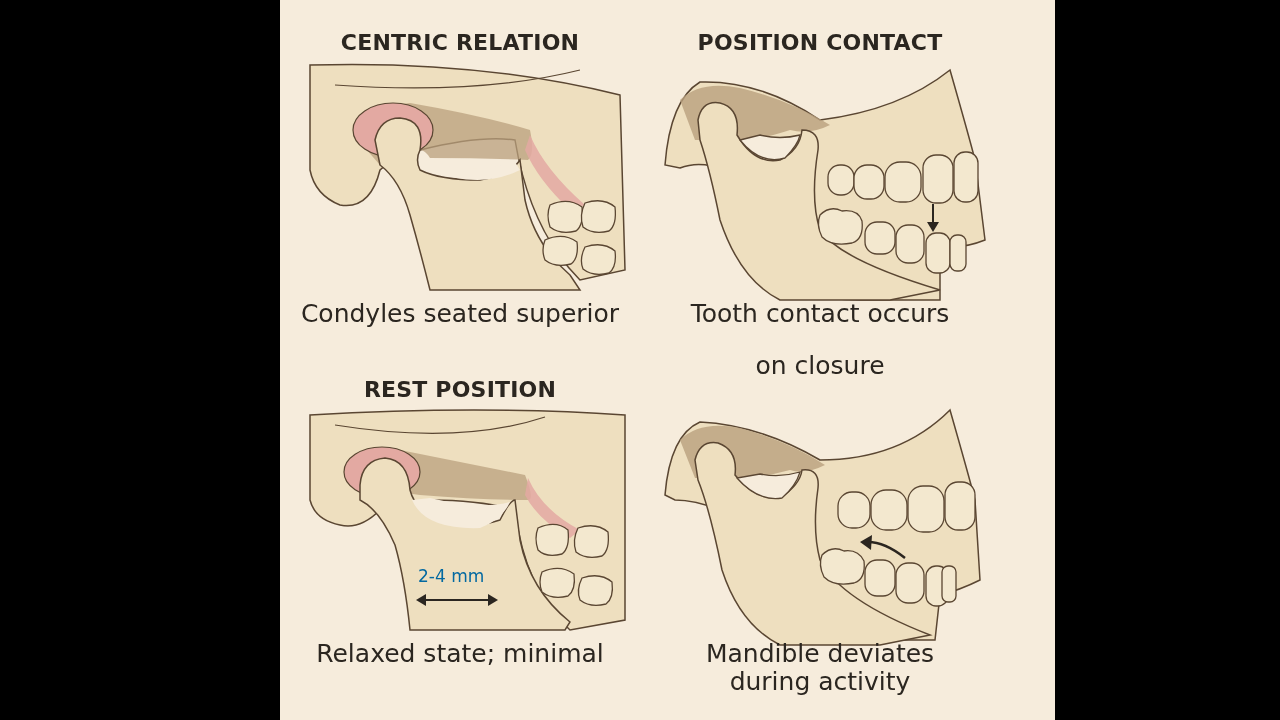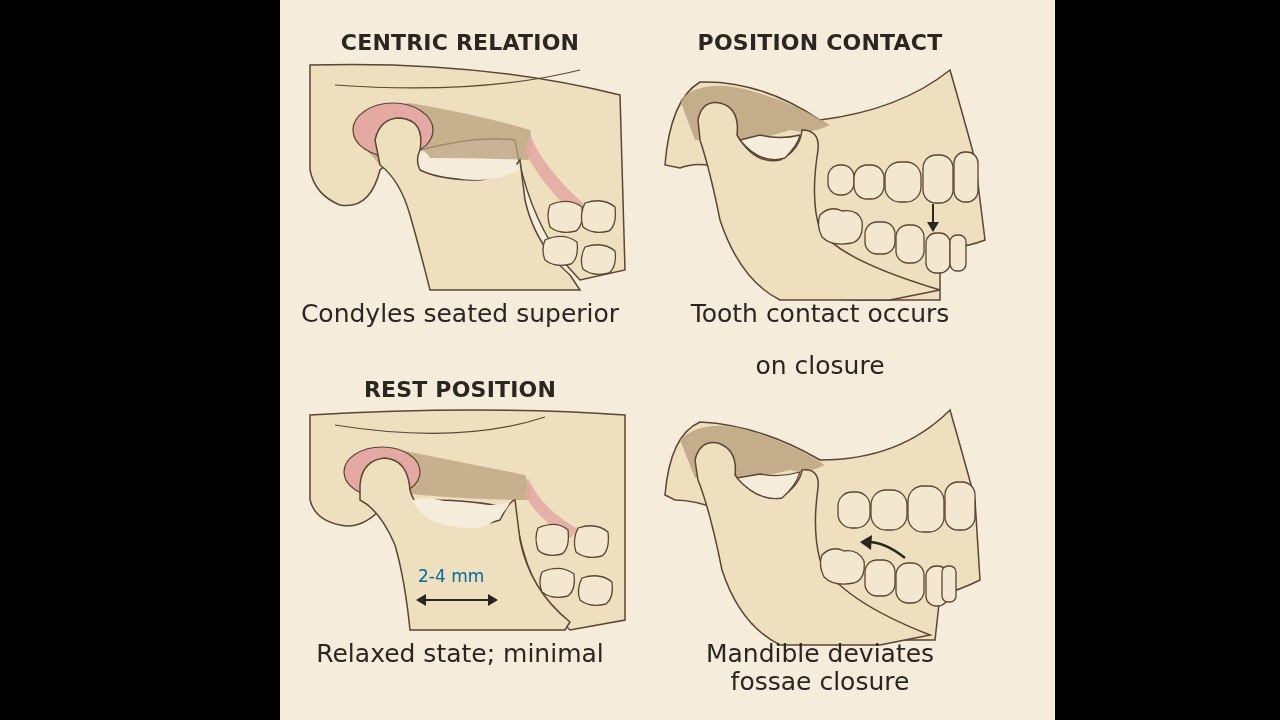--- a/index.html
+++ b/index.html
@@ -100,16 +100,16 @@
         <path d="M182,195 q10,-10 22,-4 q14,-2 20,10 q2,18 -10,22 q-20,4 -30,-6 q-6,-12 -2,-22 z"></path>
         <rect x="225" y="200" width="30" height="36" rx="12"></rect>
         <rect x="256" y="203" width="28" height="40" rx="12"></rect>
         <rect x="286" y="206" width="22" height="40" rx="10"></rect>
         <rect x="302" y="206" width="14" height="36" rx="6"></rect>
       </g>
       <path d="M265,198 Q245,182 228,182" fill="none" stroke="#2b2620" stroke-width="2.5"></path>
       <path d="M220,182 L232,175 L231,190 Z" fill="#2b2620"></path>
     </svg>
     <div class="caption" style="top:280px;">Mandible deviates</div>
-    <div class="caption" style="top:308px;">fossae closure</div>
+    <div class="caption" style="top:308px;">during activity</div>
   </div>
 
 </div>
 
 </body></html>

